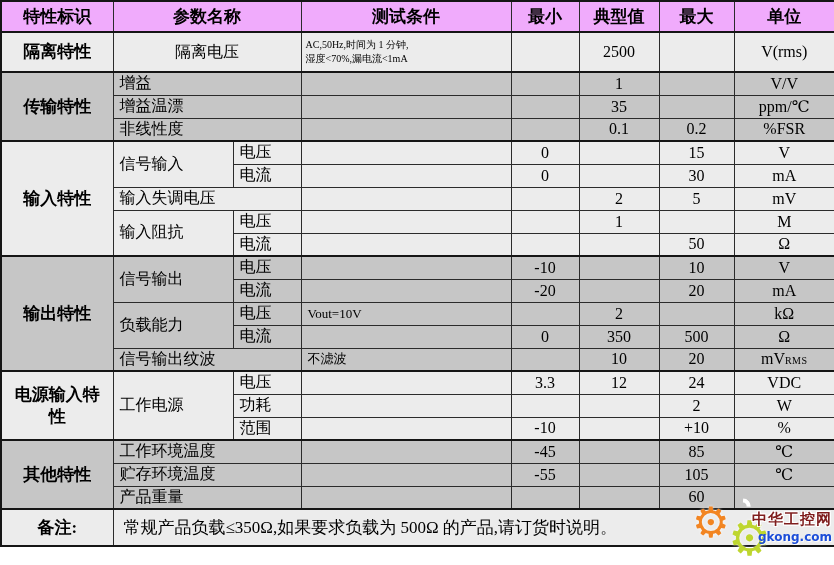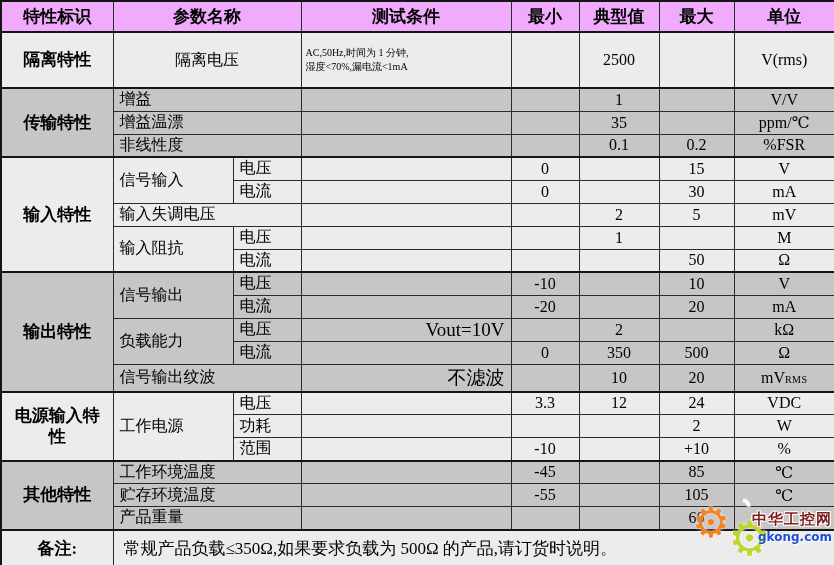--- a/index.html
+++ b/index.html
@@ -23,30 +23,30 @@
   }
   th {
     font-size:17px; font-weight:bold; text-align:center;
     background:#f0abfc; height:31px;
     border-bottom:2px solid #151515;
   }
   tr.light td { background:#ececec; }
   tr.gray  td { background:#c6c6c6; }
   tr.sec td { border-top:2px solid #151515; }
   tr.std { height:23px; }
-  tr.iso { height:56px; }
+  tr.iso { height:40px; }
   tr.note-row { height:37px;padding-left:24px; }
   td.seclabel {
     font-weight:bold; text-align:center; font-size:17px;
     white-space:normal; word-break:break-all; line-height:1.25;
     padding:0 10px;
   }
   td.param { text-align:left; }
   td.sub   { text-align:left; }
-  td.cond  { text-align:right; font-size:19px; }
+  td.cond  { text-align:left; font-size:13px; }
   td.cond-center { font-size:10px; line-height:1.45; padding:2px 4px; }
   td.num   { text-align:center; font-size:16px; }
   td.unit  { text-align:center; font-size:16px; }
   .unit-sub { font-size:10px; letter-spacing:0.5px; }
   td.note-label { font-weight:bold; text-align:center; font-size:17px; }
   td.note-text { text-align:left; font-size:17px; padding-left:10px; }
 
   
   .watermark {
     position:absolute; left:642px; top:498px; width:192px; height:64px;

